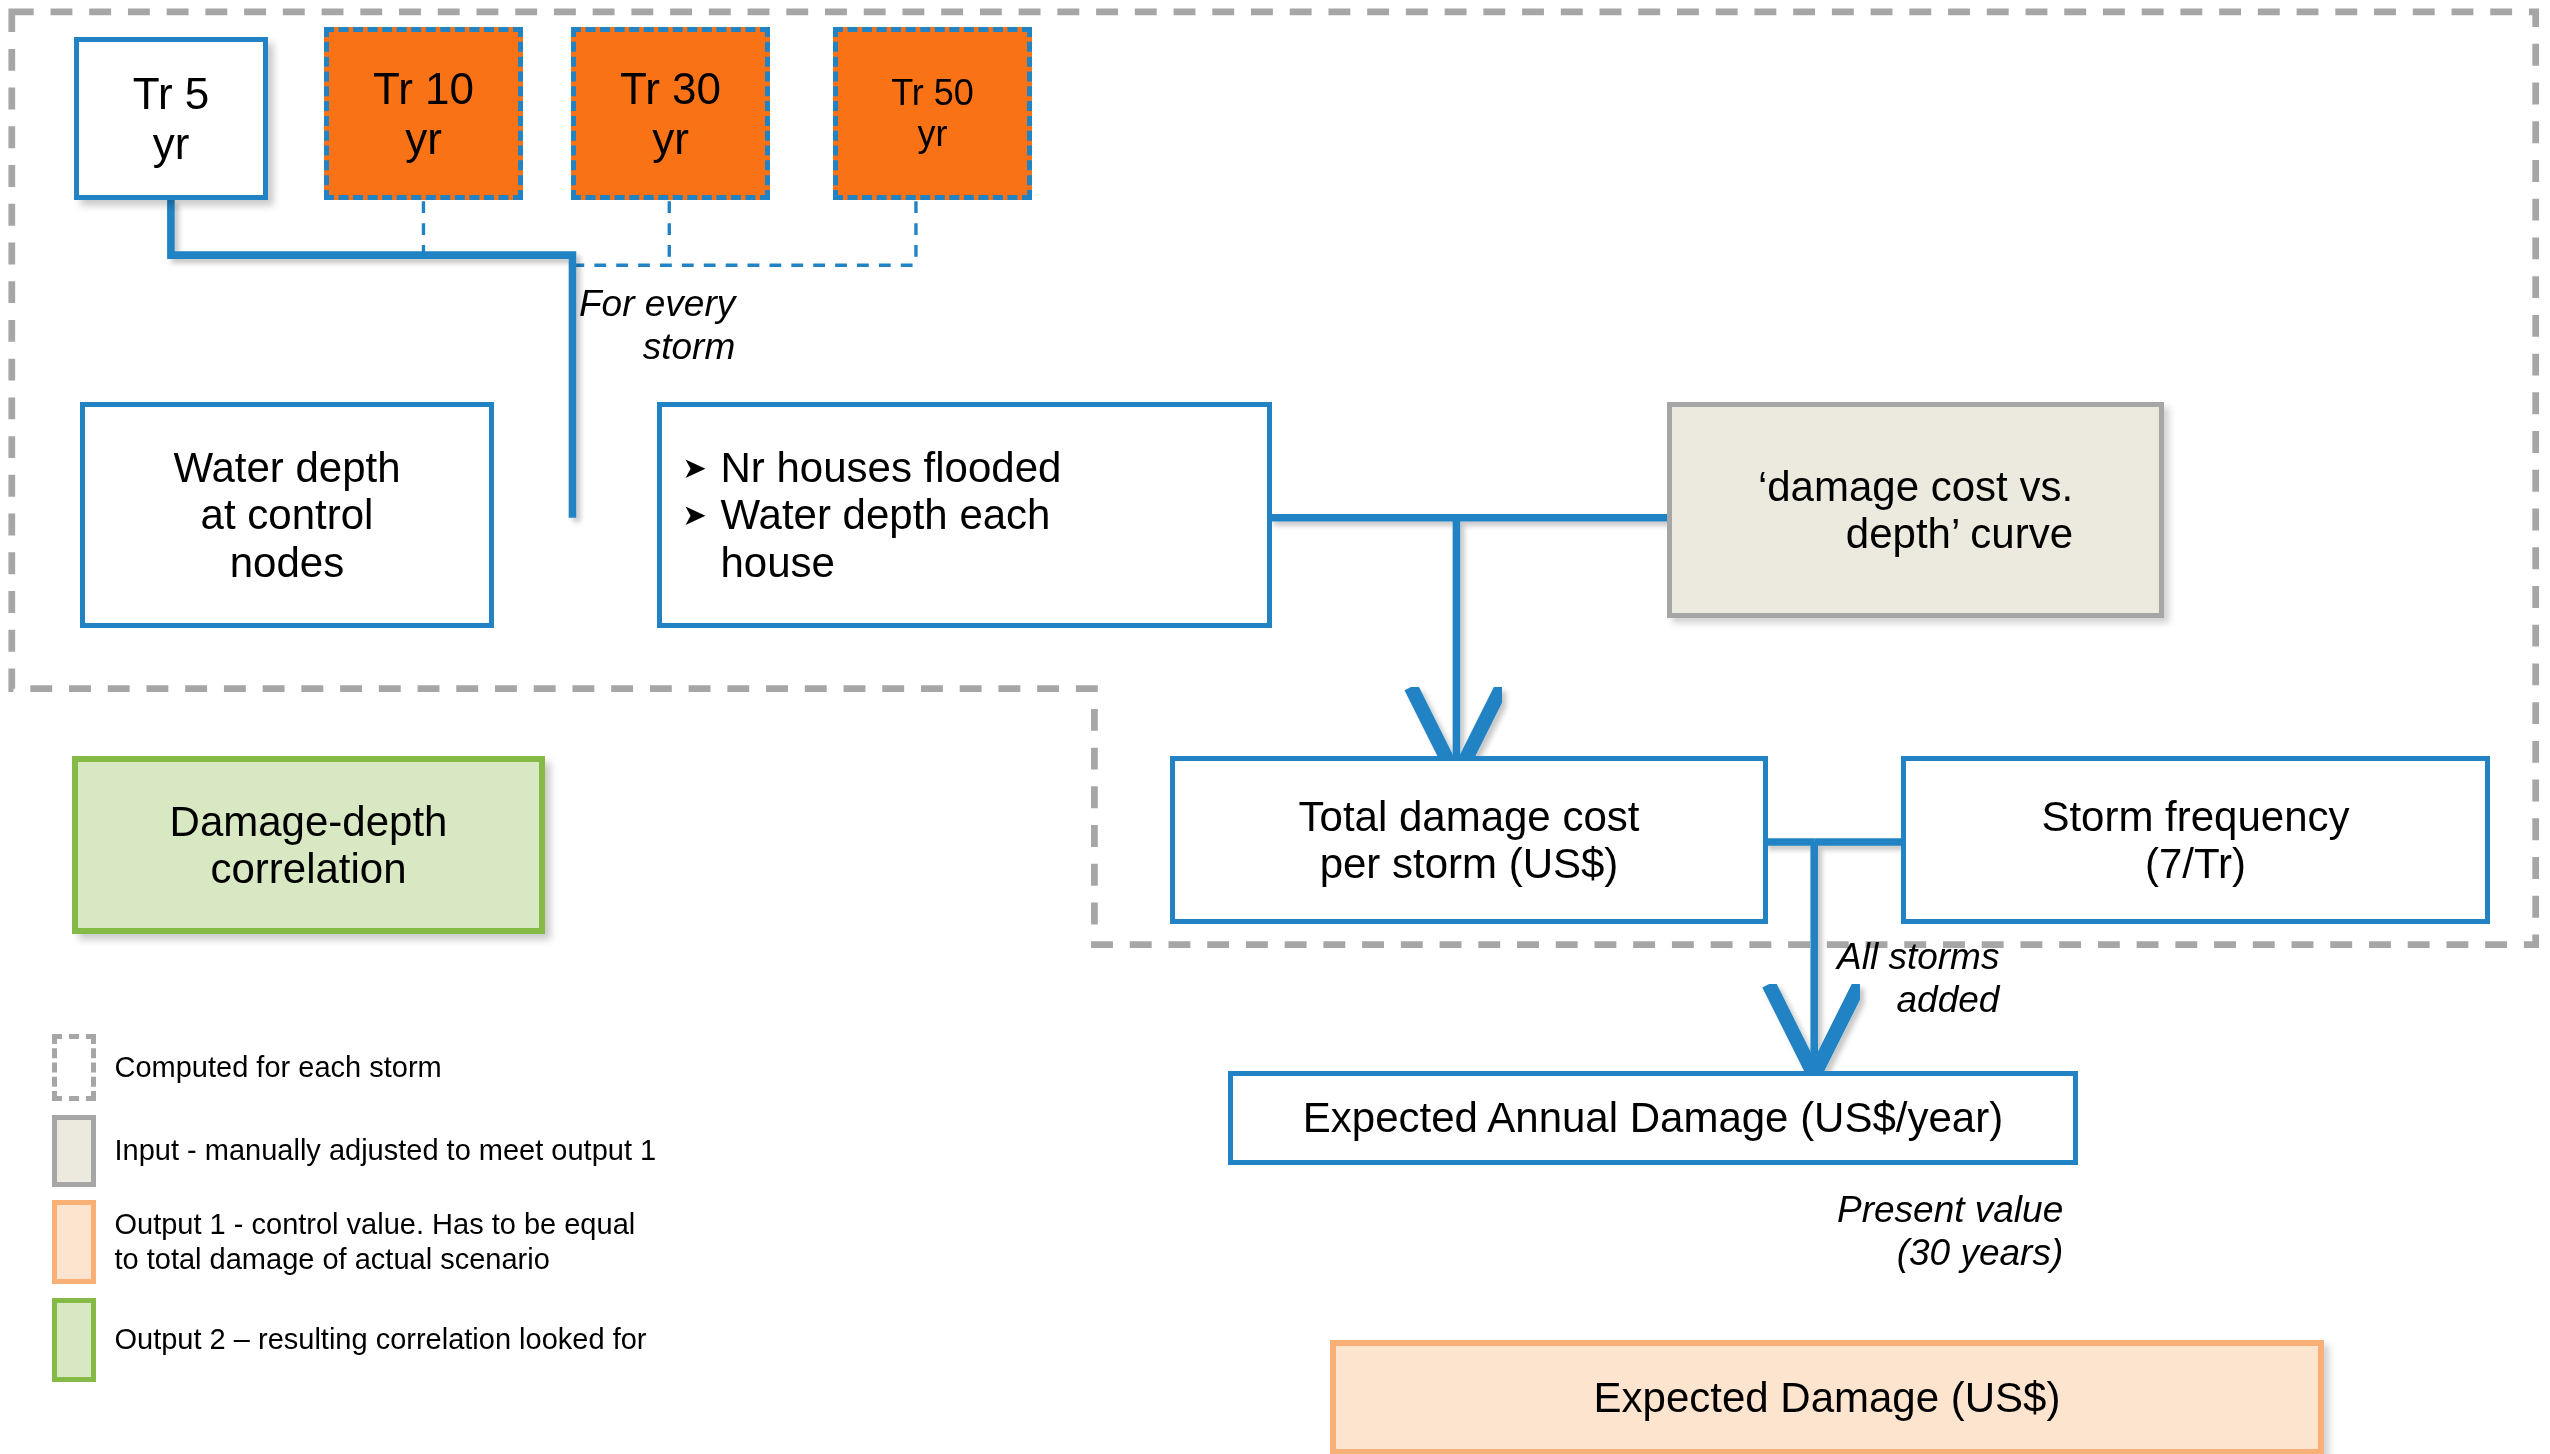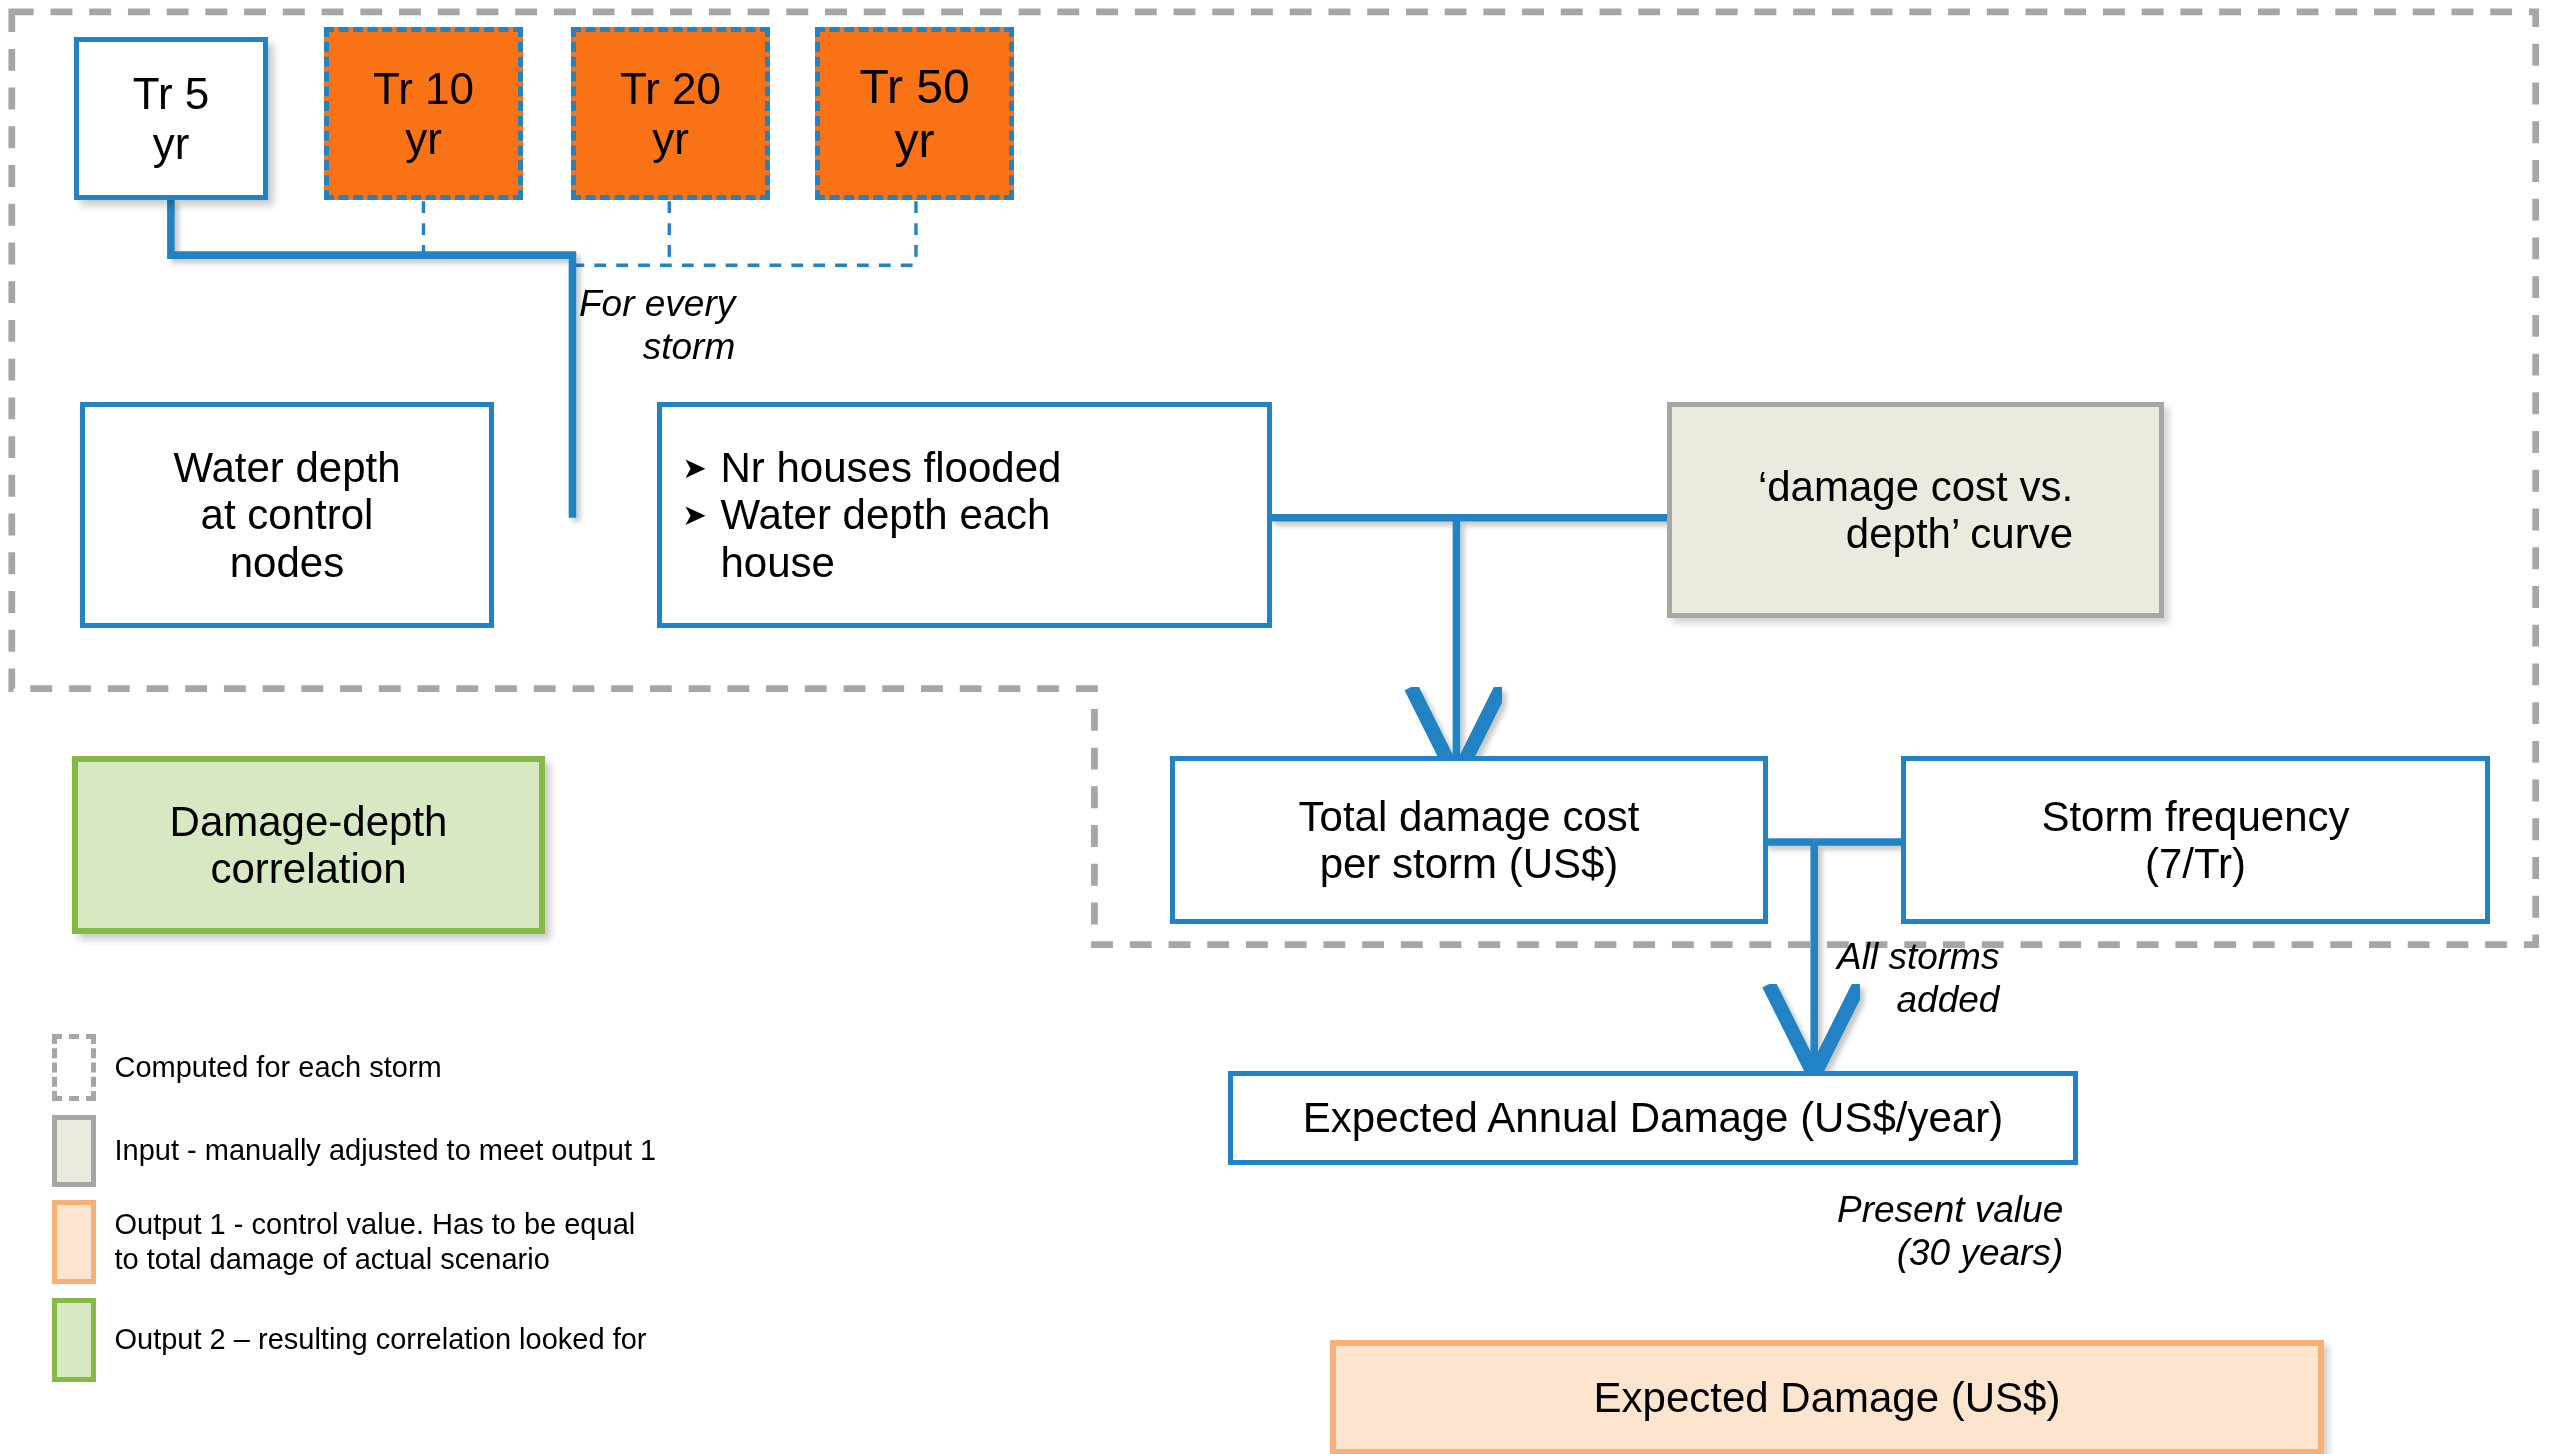--- a/index.html
+++ b/index.html
@@ -200,25 +200,25 @@
     <span style="white-space:pre-line;">Tr 5
 yr</span>
   </div>
 
   <div class="node n-blue-dash" style="left:324px; top:27px; width:199px; height:173px; font-size:44px;">
     <span style="white-space:pre-line;">Tr 10
 yr</span>
   </div>
 
   <div class="node n-blue-dash" style="left:571px; top:27px; width:199px; height:173px; font-size:44px;">
-    <span style="white-space:pre-line;">Tr 20
-yr</span>
-  </div>
-
-  <div class="node n-blue-dash" style="left:815px; top:27px; width:199px; height:173px; font-size:48px;">
+    <span style="white-space:pre-line;">Tr 30
+yr</span>
+  </div>
+
+  <div class="node n-blue-dash" style="left:833px; top:27px; width:199px; height:173px; font-size:36px;">
     <span style="white-space:pre-line;">Tr 50
 yr</span>
   </div>
 
   <div class="edge-label" style="left:579px; top:283px; font-size:37px;">For every
 storm</div>
 
   <div class="node n-blue-thin" style="left:80px; top:402px; width:414px; height:226px; font-size:42px;">
     <span style="white-space:pre-line;">Water depth
 at control

